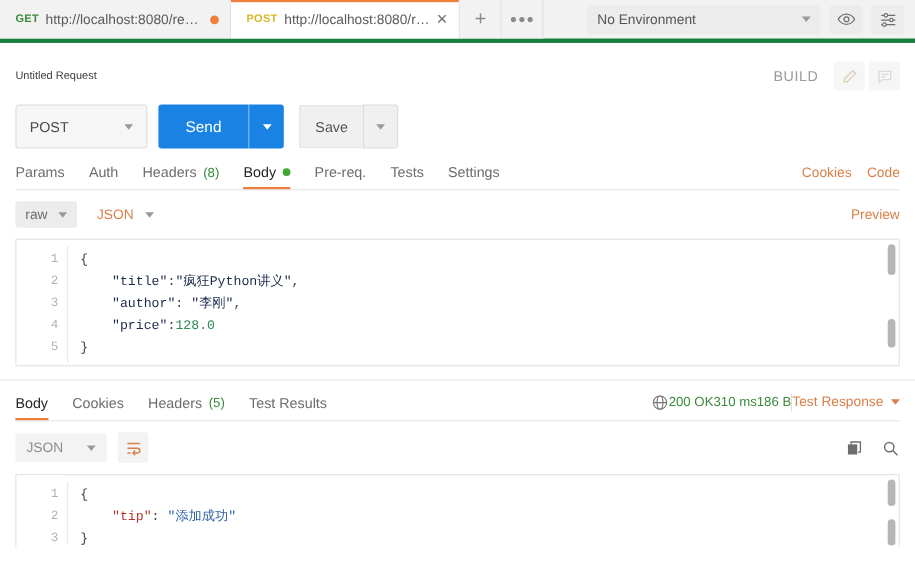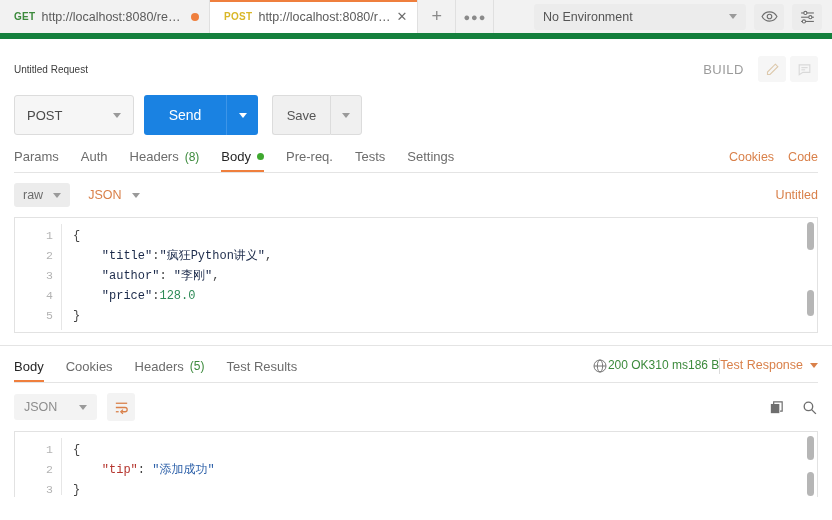--- a/index.html
+++ b/index.html
@@ -9,21 +9,21 @@
     font-family: "Liberation Sans", sans-serif;
     overflow: hidden;
     -webkit-font-smoothing: antialiased;
   }
   .app { position: relative; width: 832px; height: 520px; background:#fff; }
 
   
   .tabstrip {
     display: flex; align-items: stretch;
     height: 39px; background: #f2f2f2;
-    border-bottom: 6px solid #15803d;
+    border-bottom: 4px solid #15803d;
     text-align: center;
   }
   .rtab {
     display: flex; align-items: center; gap: 6px;
     padding: 0 10px 0 14px;
     background: #f2f2f2;
     border-right: 1px solid #e0e0e0;
     font-size: 12.5px; color: #555; position: relative;
     max-width: 210px; min-width: 190px;
     cursor: pointer;
@@ -328,21 +328,21 @@
 
   <div class="bodytyperow">
     <div class="pill">
       <span>raw</span>
       <span class="caret"></span>
     </div>
     <div class="plain-sel">
       <span>JSON</span>
       <span class="caret"></span>
     </div>
-    <div style="margin-left:auto;" class="orangelink">Untitled</div>
+    <div style="margin-left:auto;" class="orangelink">Preview</div>
   </div>
 
   <div class="editor">
     <div class="codearea">
       <div class="gutter" id="req-gutter">
           <div>1</div>
           <div>2</div>
           <div>3</div>
           <div>4</div>
           <div>5</div>

